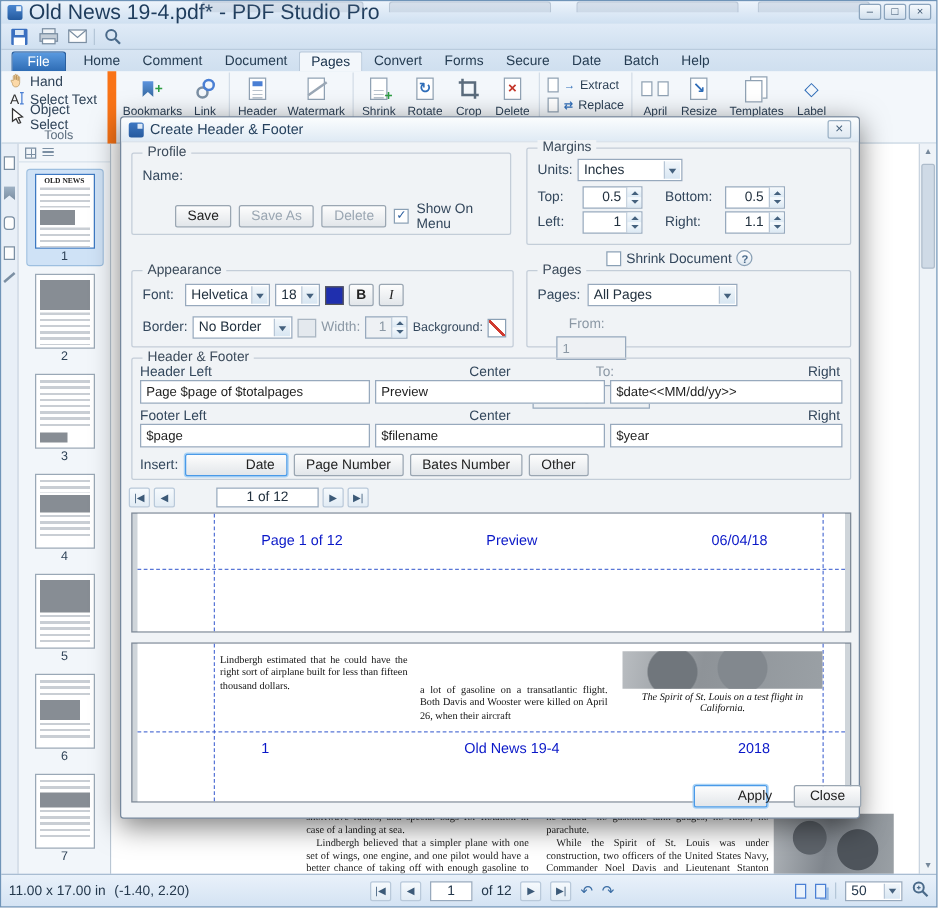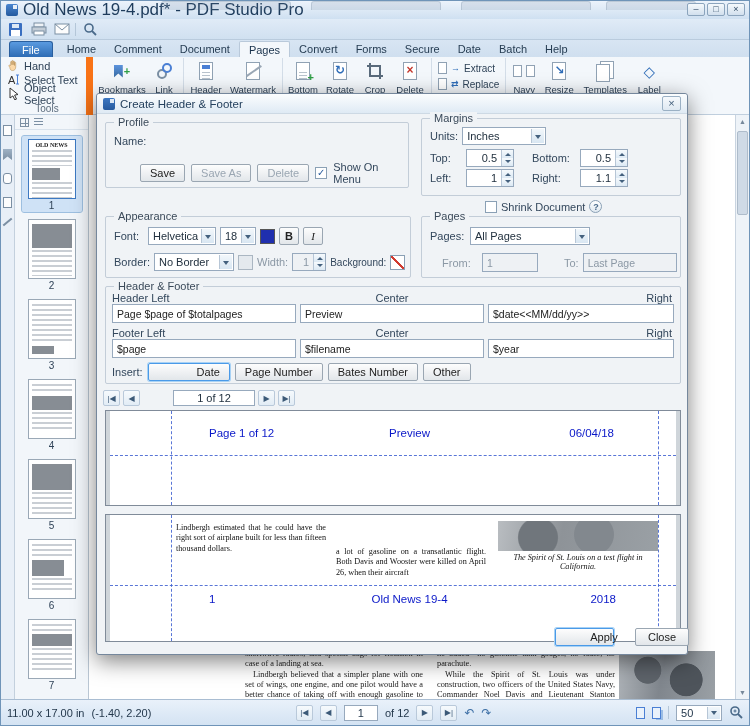--- a/index.html
+++ b/index.html
@@ -288,21 +288,21 @@
         <span class="rlb">Watermark</span>
       </div>
       <span class="gsep"></span>
       <div class="rbtn" style="width:36px;">
         <span class="ric">
             <span class="pgico">
               <span class="pglines"></span>
               <span class="ovbr">+</span>
             </span>
           </span>
-        <span class="rlb">Bottom</span>
+        <span class="rlb">Shrink</span>
       </div>
       <div class="rbtn" style="width:38px;">
         <span class="ric">
             <span class="pgico">
               <span class="ovc">↻</span>
             </span>
           </span>
         <span class="rlb">Rotate</span>
       </div>
       <div class="rbtn" style="width:32px;">
@@ -335,21 +335,21 @@
         </div>
       </div>
       <span class="gsep"></span>
       <div class="rbtn" style="width:32px;">
         <span class="ric">
             <span class="two">
               <span class="minipg"></span>
               <span class="minipg"></span>
             </span>
           </span>
-        <span class="rlb">Navy</span>
+        <span class="rlb">April</span>
       </div>
       <div class="rbtn" style="width:38px;">
         <span class="ric">
             <span class="pgico">
               <span class="ovc" style="color:#2f6db8;">↘</span>
             </span>
           </span>
         <span class="rlb">Resize</span>
       </div>
       <div class="rbtn" style="width:54px;">
@@ -600,21 +600,21 @@
 
       <div class="grp" style="left:324px;top:102px;width:260px;height:62px;">
         <span class="gcap">Pages</span>
         <div class="row" style="left:8px;top:10px;">
           <span class="fieldlbl" style="width:36px;">Pages:</span>
           <span class="combo" style="width:120px;">
             <span>All Pages</span>
             <span class="carr"></span>
           </span>
         </div>
-        <div class="row" style="left:20px;top:36px;">
+        <div class="row" style="left:4px;top:36px;flex-direction:column;">
           <span class="fieldlbl" style="width:36px;color:#8b98a5;">From:</span>
           <input class="input dis" style="width: 56px;" value="1">
           <span class="fieldlbl" style="margin-left:22px;color:#8b98a5;">To:</span>
           <input class="input dis" style="width: 94px;" value="Last Page">
         </div>
       </div>
 
       <div class="grp" style="left:8px;top:172px;width:576px;height:98px;">
         <span class="gcap">Header &amp; Footer</span>
         <span style="position:absolute;left:6px;top:5px;" class="fieldlbl">Header Left</span>

